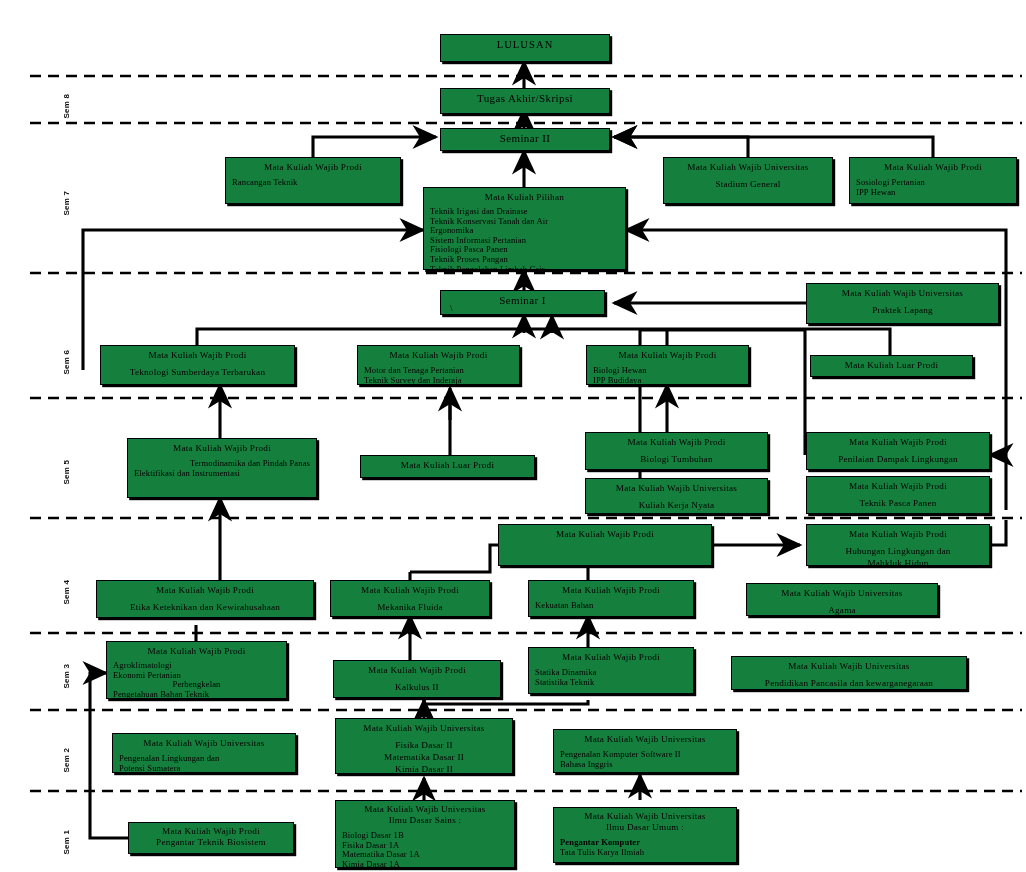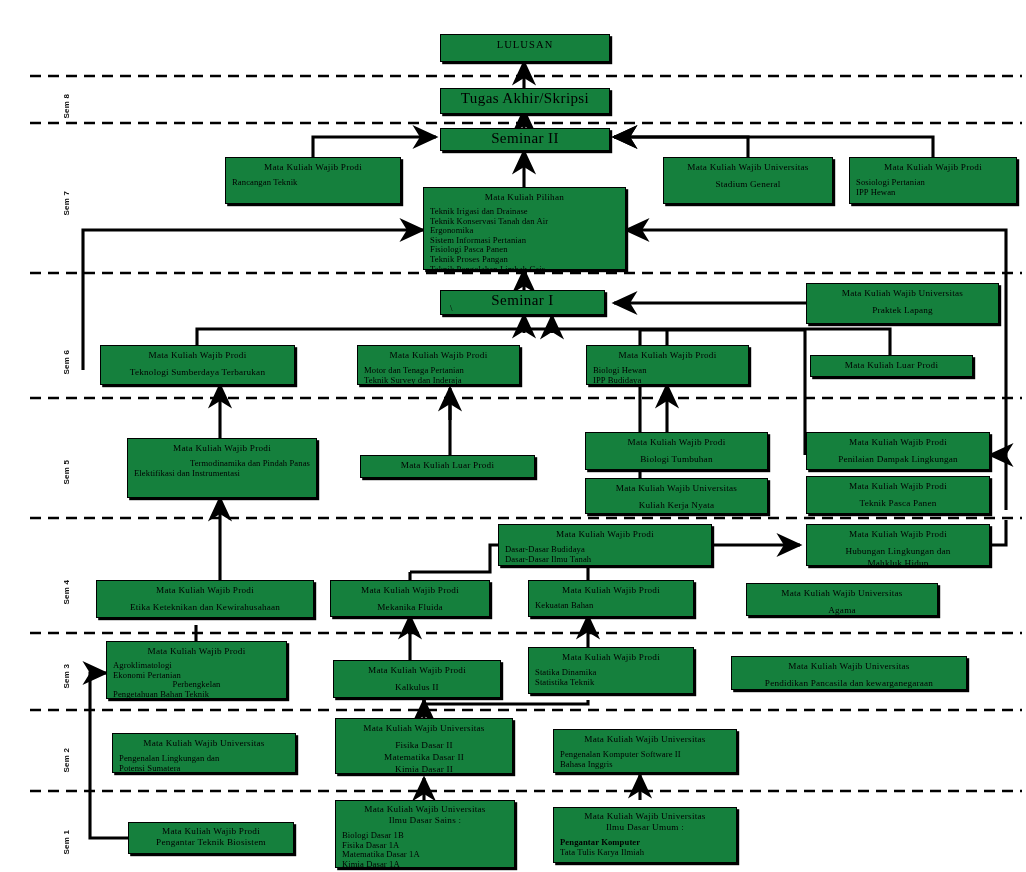--- a/index.html
+++ b/index.html
@@ -78,21 +78,21 @@
     display: block;
     text-align: center;
     font-size: 10.5px;
     line-height: 14px;
     letter-spacing: 1.1px;
     color: #000;
   }
   .mid-center {
     display: block;
     text-align: center;
-    font-size: 15px;
+    font-size: 11px;
     line-height: 13px;
     letter-spacing: 0.4px;
     color: #000;
   }
   .sem-label {
     position: absolute;
     font-family: "Liberation Sans", sans-serif;
     font-size: 8px;
     font-weight: bold;
     color: #111;
@@ -382,24 +382,20 @@
     <span class="b-sub-c">Penilaian Dampak Lingkungan</span>
   </div>
 
   <div class="box" style="left:806px; top:476px; width:184px; height:38px;">
     <span class="b-title">Mata Kuliah Wajib Prodi</span>
     <span class="b-sub-c">Teknik Pasca Panen</span>
   </div>
 
   <div class="box" style="left:498px; top:524px; width:214px; height:42px;">
     <span class="b-title">Mata Kuliah Wajib Prodi</span>
-    <span class="b-list">
-        <div style="text-align: left;">Dasar-Dasar Budidaya</div>
-        <div style="text-align: left;">Dasar-Dasar Ilmu Tanah</div>
-      </span>
   </div>
 
   <div class="box" style="left:806px; top:524px; width:184px; height:42px;">
     <span class="b-title">Mata Kuliah Wajib Prodi</span>
     <span class="b-sub-c">
         <div style="text-align: center;">Hubungan Lingkungan dan</div>
         <div style="text-align: center;">Mahkluk  Hidup</div>
       </span>
   </div>
 

